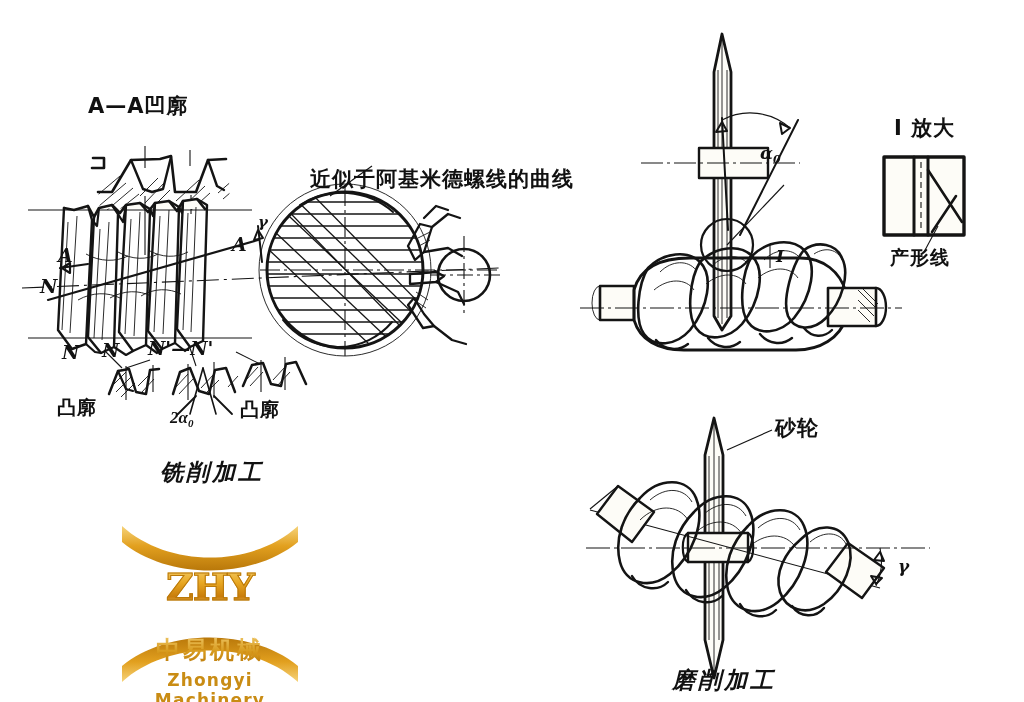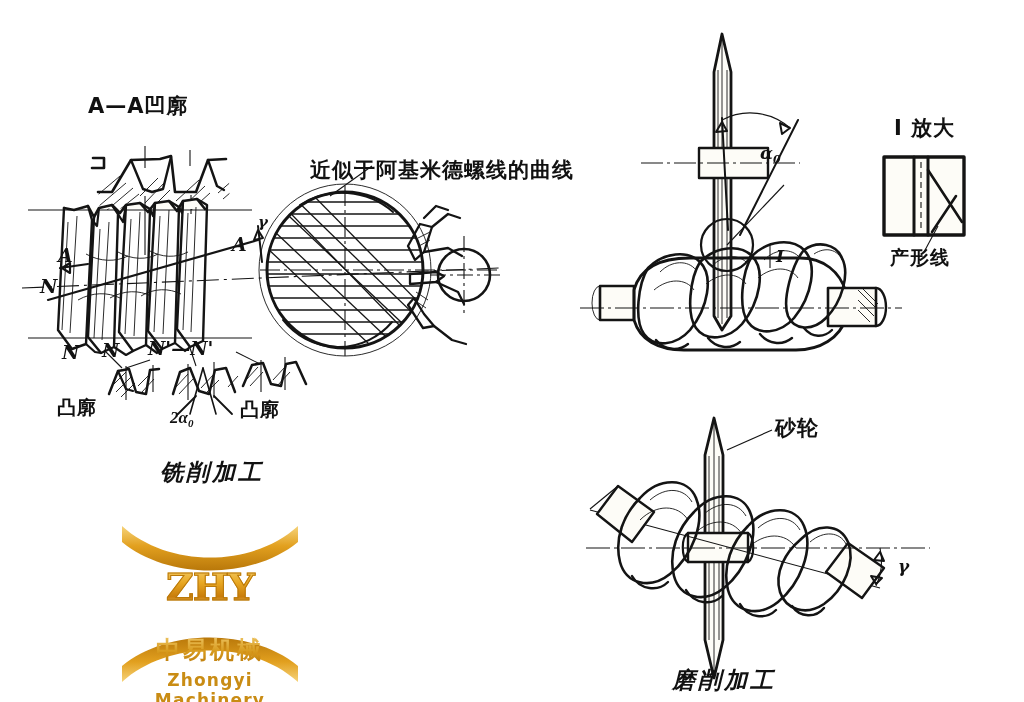--- a/index.html
+++ b/index.html
@@ -425,21 +425,21 @@
       <path class="thin" stroke-dasharray="24 4 3 4" d="M586 548 L930 548"></path>
 
       <path class="thin" d="M880 548 A 58 58 0 0 1 876 586"></path>
       <path class="stk" stroke-width="2" d="M880 552 L874 560 L884 561 Z" fill="#141414"></path>
       <path class="stk" stroke-width="2" d="M876 584 L871 576 L882 578 Z" fill="#141414"></path>
     </g>
   </svg>
 
   <div class="lbl lbl-cn" style="left:88px; top:96px;">A—A凹廓</div>
 
-  <div class="lbl lbl-cn" style="left:310px; top:160px;">近似于阿基米德螺线的曲线</div>
+  <div class="lbl lbl-cn" style="left:310px; top:169px;">近似于阿基米德螺线的曲线</div>
 
   <div class="lbl lbl-it" style="left:40px; top:277px;">N</div>
 
   <div class="lbl lbl-it" style="left:58px; top:246px;">A</div>
 
   <div class="lbl lbl-it" style="left:232px; top:235px;">A</div>
 
   <div class="lbl lbl-sm" style="left:258px; top:215px;">γ</div>
 
   <div class="lbl lbl-it" style="left:62px; top:343px;">N</div>

